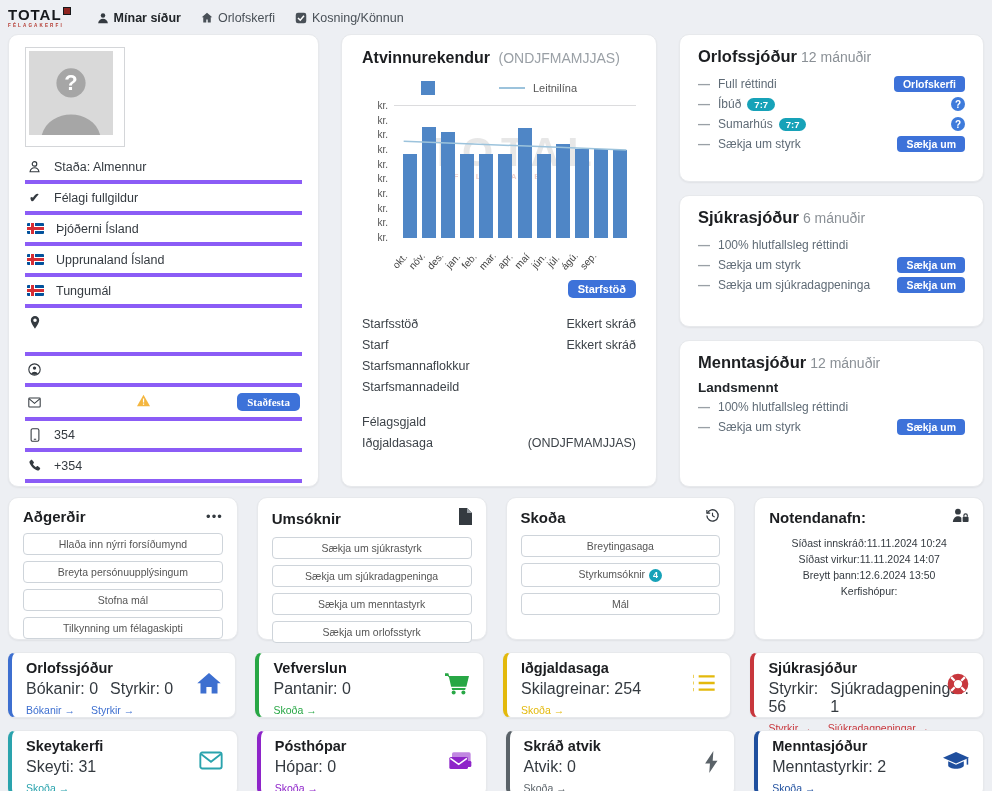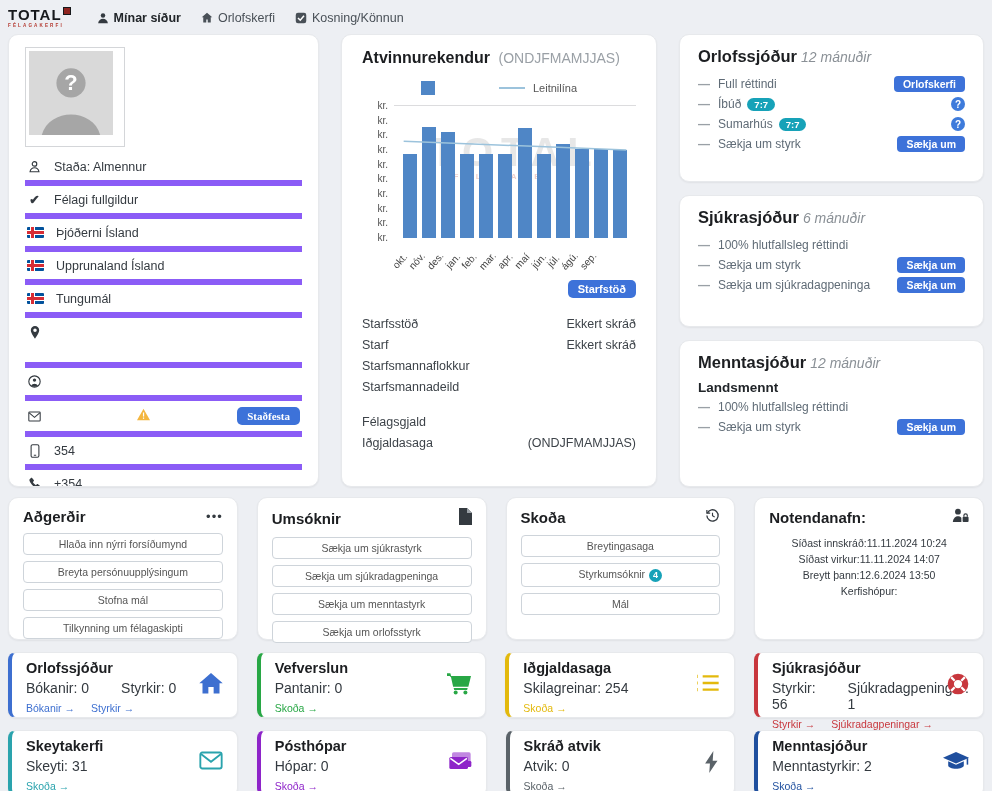--- a/index.html
+++ b/index.html
@@ -13,21 +13,21 @@
   .nav-item{display:flex;align-items:center;gap:5px;margin-right:20px;font-size:12.5px;color:#495057;cursor:pointer;}
   .nav-item.active{font-weight:700;color:#212529;}
   .nav-item svg{display:block;}
   
   .card{background:#fff;border:1px solid #e7e9ec;border-radius:10px;box-shadow:0 1px 2px rgba(0,0,0,.06);box-sizing:border-box;}
   .top-grid{display:grid;grid-template-columns:311px 316px 1fr;column-gap:22px;height:453px;}
   
   .profile-card{padding:12px 16px;overflow:hidden;}
   .avatar-frame{width:92px;height:92px;background:#fff;border:1px solid #d4d6d9;padding:3px;display:inline-block;}
   .plist{margin-top:6px;}
-  .prow{display:flex;align-items:center;gap:12px;padding:6px 2px;border-bottom:6px solid #8b5cf6;font-size:12.5px;color:#343a40;min-height:15px;}
+  .prow{display:flex;align-items:center;gap:12px;padding:6px 2px;border-bottom:4px solid #8b5cf6;font-size:12.5px;color:#343a40;min-height:15px;}
   .prow.tall{min-height:30px;align-items:flex-start;padding-top:8px;}
   .prow .picon{width:15px;display:flex;justify-content:center;color:#343a40;flex:none;}
   .flagis{width:17px;height:11px;border-radius:1px;flex:none;background:
     linear-gradient(to bottom, transparent 39%, #d72d35 39%, #d72d35 61%, transparent 61%),
     linear-gradient(to right, transparent 25%, #d72d35 25%, #d72d35 43%, transparent 43%),
     linear-gradient(to bottom, transparent 30%, #fff 30%, #fff 70%, transparent 70%),
     linear-gradient(to right, transparent 18%, #fff 18%, #fff 50%, transparent 50%),
     #02529c;}
   .btn-blue{background:#3d72d9;color:#fff;border:none;border-radius:5px;font-weight:700;cursor:pointer;font-family:inherit;}
   .btn-staðfesta{font-size:11px;padding:3px 10px;margin-left:auto;font-family:Liberation Serif, serif;}
@@ -56,21 +56,21 @@
   .btn-starfstod{font-size:11px;padding:3px 10px;}
   .detail-row{display:flex;justify-content:space-between;font-size:12.5px;color:#3d4349;line-height:21px;}
   .detail-gap{height:14px;}
   
   .right-col{display:flex;flex-direction:column;gap:13px;}
   .fund-card{padding:12px 18px 10px;}
   .fund-card.h1{height:148px;}
   .fund-card.h2{height:132px;}
   .fund-card.h3{height:147px;}
   .fund-title{font-size:16.5px;font-weight:700;color:#1c1e21;}
-  .fund-suffix{font-size:14px;color:#8a9096;margin-left:4px;font-style:italic;}
+  .fund-suffix{font-size:14px;color:#8a9096;margin-left:4px;}
   .fund-sub{font-size:13.5px;font-weight:700;color:#212529;margin:8px 0 4px;}
   .fund-items{margin-top:10px;}
   .fitem{display:flex;align-items:center;margin:4px 0;font-size:12px;color:#5f6b76;min-height:16px;}
   .fdash{color:#9aa0a6;margin-right:8px;font-weight:700;}
   .fspacer{flex:1;}
   .btn-fund{font-size:10.5px;padding:2px 9px;border-radius:4px;}
   .badge-teal{background:#17a2b8;color:#fff;font-size:9.5px;font-weight:700;border-radius:8px;padding:1px 7px;margin-left:6px;}
   .q-icon{width:14px;height:14px;border-radius:50%;background:#3e7bdb;color:#fff;font-size:10px;font-weight:700;display:flex;align-items:center;justify-content:center;cursor:pointer;}
   
   .row1-grid{display:grid;grid-template-columns:repeat(4,1fr);gap:19px;margin-top:10px;}
@@ -79,21 +79,21 @@
   .panel-title{font-size:15px;font-weight:700;color:#1c1e21;}
   .panel-icon{color:#3a4047;}
   .ellipsis{font-size:13px;color:#343a40;letter-spacing:1px;cursor:pointer;}
   .btn-outline{display:block;width:100%;box-sizing:border-box;background:#fff;border:1px solid #ced4da;border-radius:4px;color:#555;font-size:10.5px;padding:4px 2px;margin-bottom:6px;cursor:pointer;font-family:inherit;}
   .badge-circ{display:inline-flex;align-items:center;justify-content:center;background:#17a2b8;color:#fff;width:13px;height:13px;border-radius:50%;font-size:9px;font-weight:700;margin-left:4px;vertical-align:middle;}
   .nrow{display:flex;justify-content:center;font-size:10.5px;color:#343a40;line-height:16px;}
   
   .statgrid{display:grid;grid-template-columns:repeat(4,1fr);gap:19px;margin-top:12px;}
   .stat-card{border-left:4px solid #888;border-radius:8px;padding:7px 14px;height:66px;position:relative;}
   .stat-title{font-size:14.5px;font-weight:700;color:#1c1e21;}
-  .stat-line{font-size:14px;color:#343a40;margin-top:4px;display:flex;gap:32px;align-items:center;}
+  .stat-line{font-size:16px;color:#343a40;margin-top:4px;display:flex;gap:12px;align-items:center;}
   .stat-links{margin-top:6px;display:flex;gap:16px;font-size:10.5px;}
   .stat-link{cursor:pointer;display:flex;gap:3px;align-items:center;font-weight:400;}
   .stat-icon{position:absolute;right:14px;top:20px;}
 </style>
 </head>
 <body>
 
 <div class="page">
 
   <div class="navbar">

